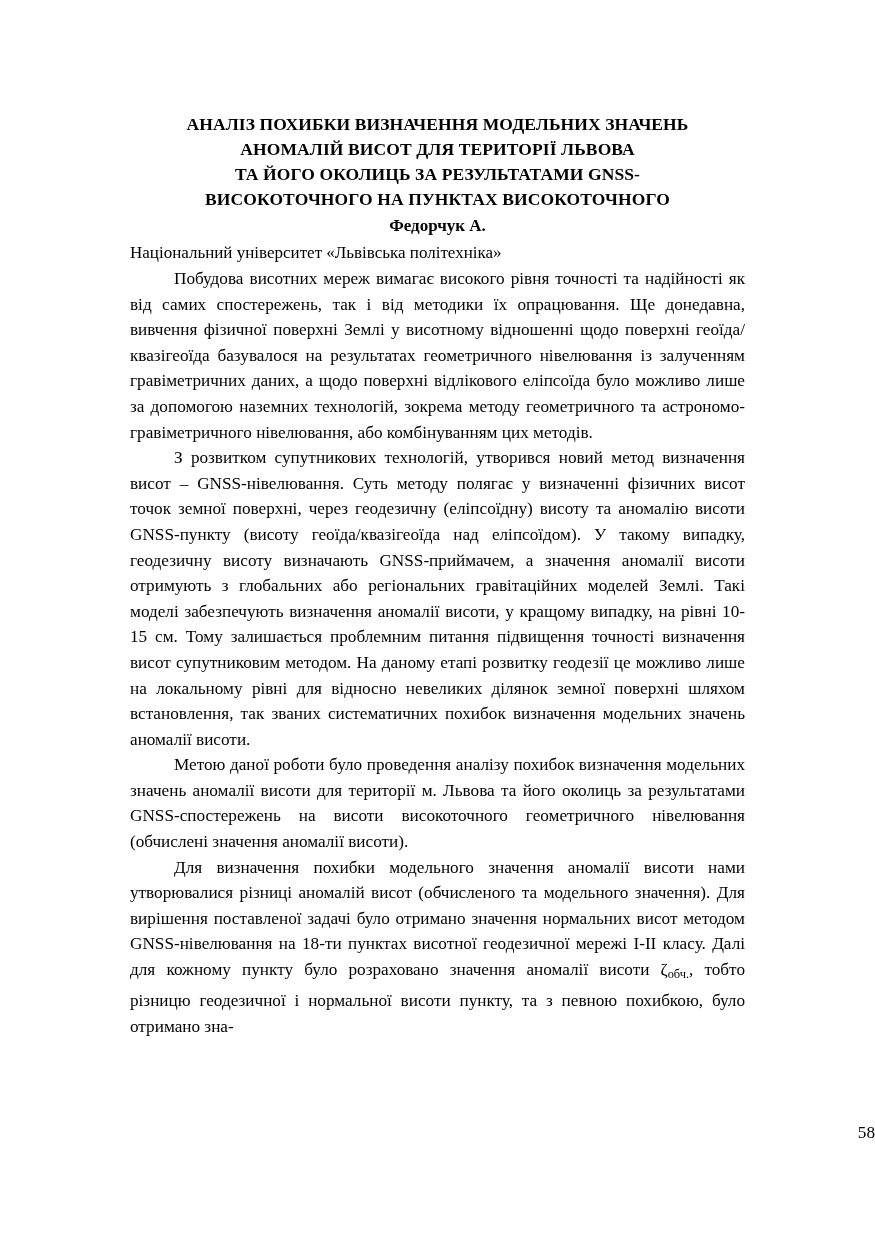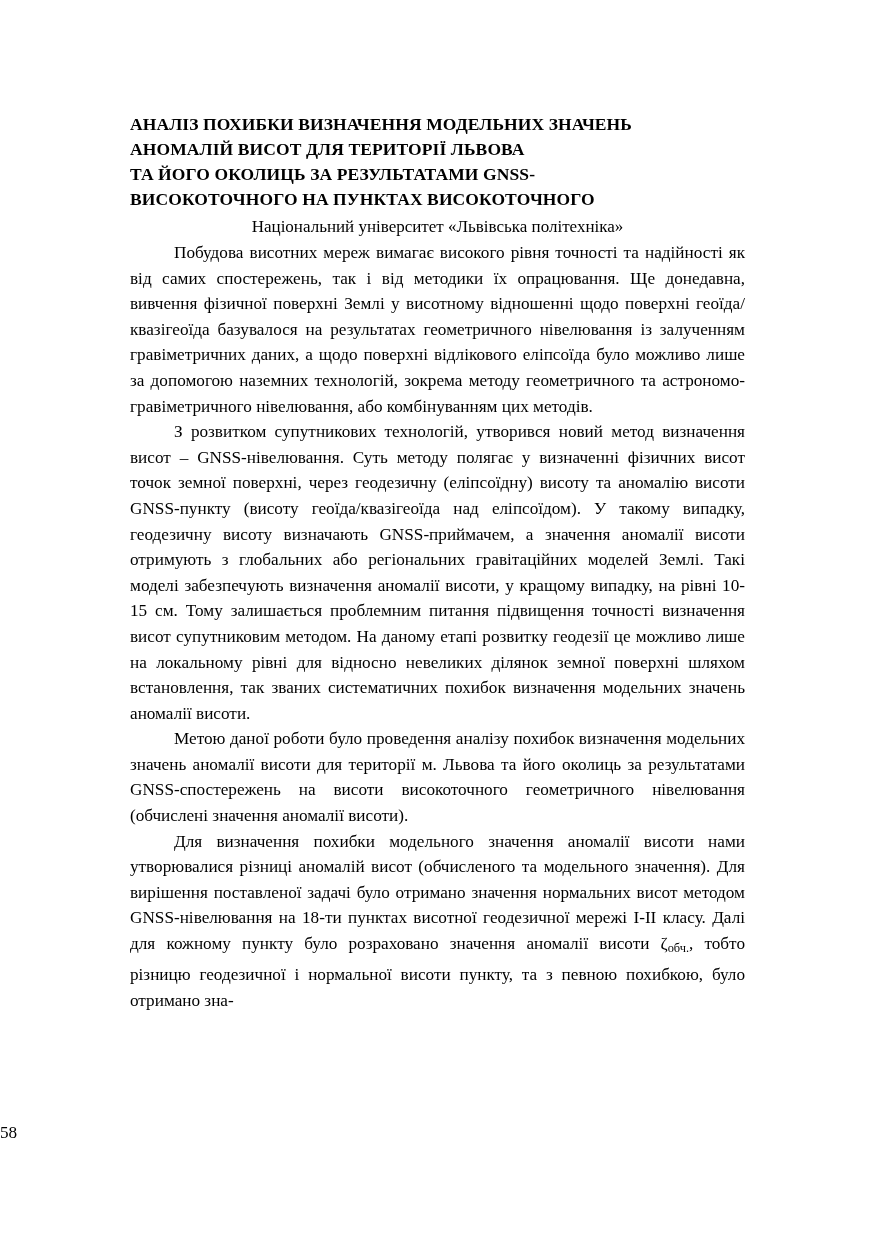--- a/index.html
+++ b/index.html
@@ -23,39 +23,39 @@
     box-sizing: border-box;
     padding: 0;
   }
   .content {
     position: absolute;
     left: 130px;
     top: 112px;
     width: 615px;
   }
   .title-block {
-    text-align: left;
+    text-align: center;
     font-weight: bold;
     font-size: 17.5px;
     line-height: 25px;
     letter-spacing: 0.1px;
   }
   .title-line {
     display: block;
     white-space: nowrap;
   }
   .author {
     text-align: center;
     font-weight: bold;
     font-size: 17px;
     line-height: 25px;
     margin-top: 1px;
   }
   .affiliation {
-    text-align: center;
+    text-align: left;
     font-size: 17px;
     line-height: 26px;
     margin-top: 2px;
     font-weight: normal;
   }
   .body-text {
     font-size: 17.2px;
     line-height: 25.6px;
     text-align: justify;
     text-justify: inter-word;
@@ -63,41 +63,42 @@
   }
   .body-text p {
     margin: 0;
     text-indent: 44px;
   }
   .page-number {
     position: absolute;
     left: 0;
     top: 1123px;
     width: 875px;
-    text-align: left;
+    text-align: right;
     font-size: 17.2px;
   }
   sub {
     font-size: 0.72em;
     vertical-align: -0.28em;
   }
 </style>
 </head>
 <body>
 
 <div class="page">
   <div class="content">
 
     <div class="title-block">
       <span class="title-line">АНАЛІЗ ПОХИБКИ ВИЗНАЧЕННЯ МОДЕЛЬНИХ ЗНАЧЕНЬ</span>
       <span class="title-line">АНОМАЛІЙ ВИСОТ ДЛЯ ТЕРИТОРІЇ ЛЬВОВА</span>
       <span class="title-line">ТА ЙОГО ОКОЛИЦЬ ЗА РЕЗУЛЬТАТАМИ GNSS-</span>
       <span class="title-line">ВИСОКОТОЧНОГО НА ПУНКТАХ ВИСОКОТОЧНОГО</span>
     </div>
 
+    <div class="author">Федорчук А.</div>
     <div class="affiliation">Національний університет «Львівська політехніка»</div>
 
     <div class="body-text">
       <p>Побудова висотних мереж вимагає високого рівня точності та надійності  як від самих спостережень, так і від методики їх опрацювання. Ще донедавна, вивчення фізичної поверхні Землі у висотному відношенні  щодо поверхні геоїда/квазігеоїда базувалося на результатах геометричного нівелювання із залученням гравіметричних даних, а щодо поверхні відлікового еліпсоїда було можливо лише за допомогою наземних технологій, зокрема методу геометричного та астрономо-гравіметричного нівелювання, або комбінуванням цих методів.</p>
       <p>З розвитком супутникових технологій, утворився новий метод визначення висот – GNSS-нівелювання. Суть методу полягає у визначенні фізичних висот точок земної поверхні, через геодезичну (еліпсоїдну) висоту та аномалію висоти GNSS-пункту (висоту геоїда/квазігеоїда над еліпсоїдом). У такому випадку, геодезичну висоту визначають GNSS-приймачем, а значення аномалії висоти отримують з глобальних або регіональних гравітаційних моделей Землі. Такі моделі забезпечують визначення аномалії висоти, у кращому випадку, на рівні 10-15 см. Тому залишається проблемним питання підвищення точності визначення висот супутниковим методом. На даному етапі розвитку геодезії це можливо лише на локальному рівні для відносно невеликих ділянок земної поверхні шляхом встановлення, так званих систематичних похибок визначення модельних значень аномалії висоти.</p>
       <p>Метою даної роботи було проведення аналізу похибок визначення модельних значень аномалії висоти для території м. Львова та його околиць за результатами GNSS-спостережень на висоти високоточного геометричного нівелювання (обчислені значення аномалії висоти).</p>
       <p>Для визначення похибки модельного значення аномалії висоти нами утворювалися різниці аномалій висот (обчисленого та модельного значення). Для вирішення поставленої задачі було отримано значення нормальних висот методом GNSS-нівелювання на 18-ти пунктах висотної геодезичної мережі I-II класу. Далі для кожному пункту було розраховано значення аномалії висоти ζ<sub>обч.</sub>, тобто різницю геодезичної і нормальної висоти пункту, та з певною похибкою, було отримано  зна-</p>
     </div>
 
   </div>

